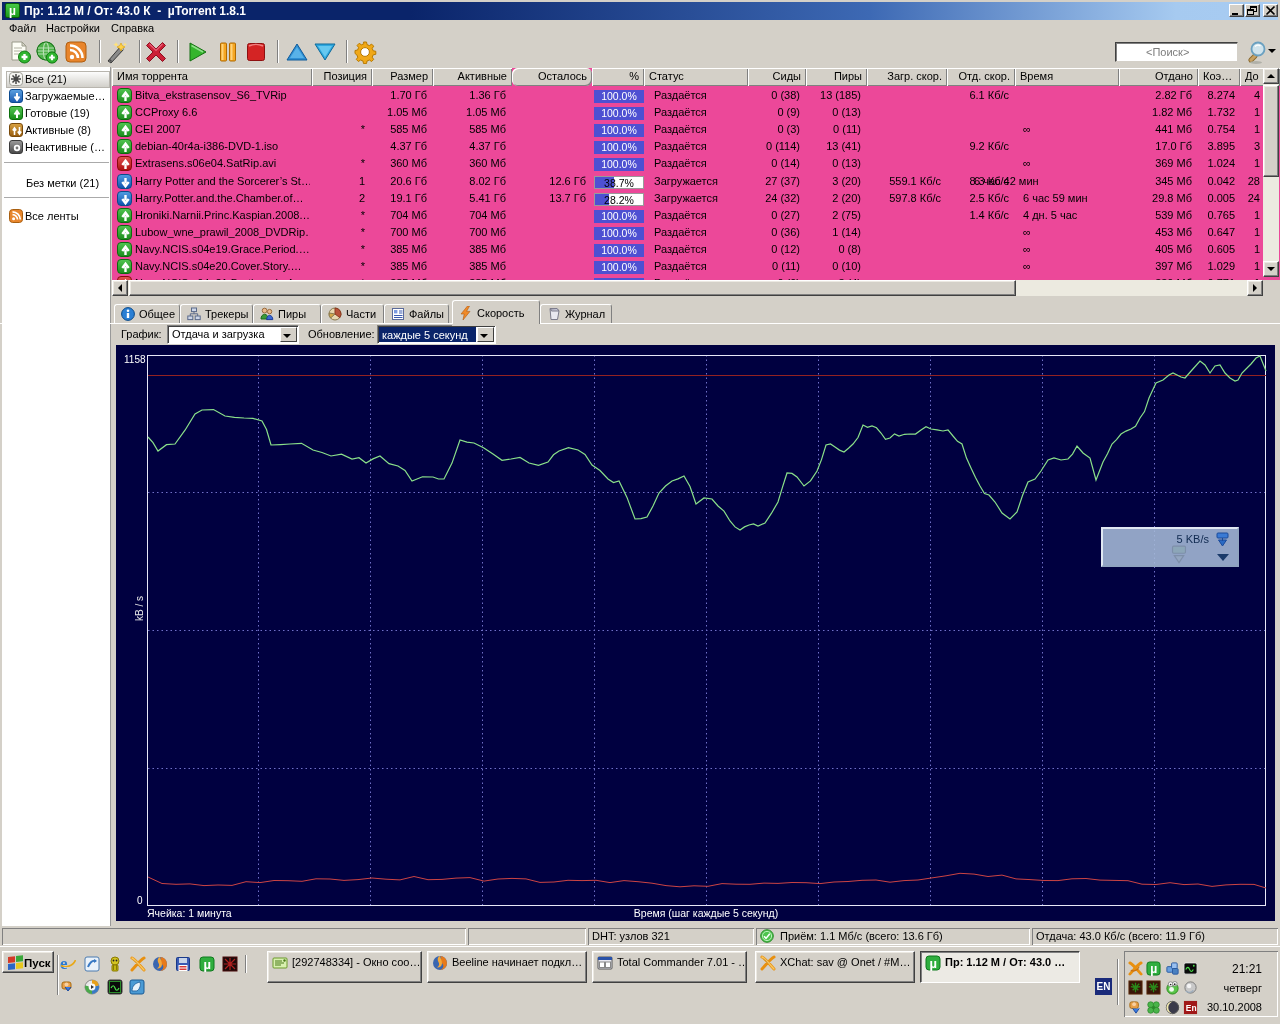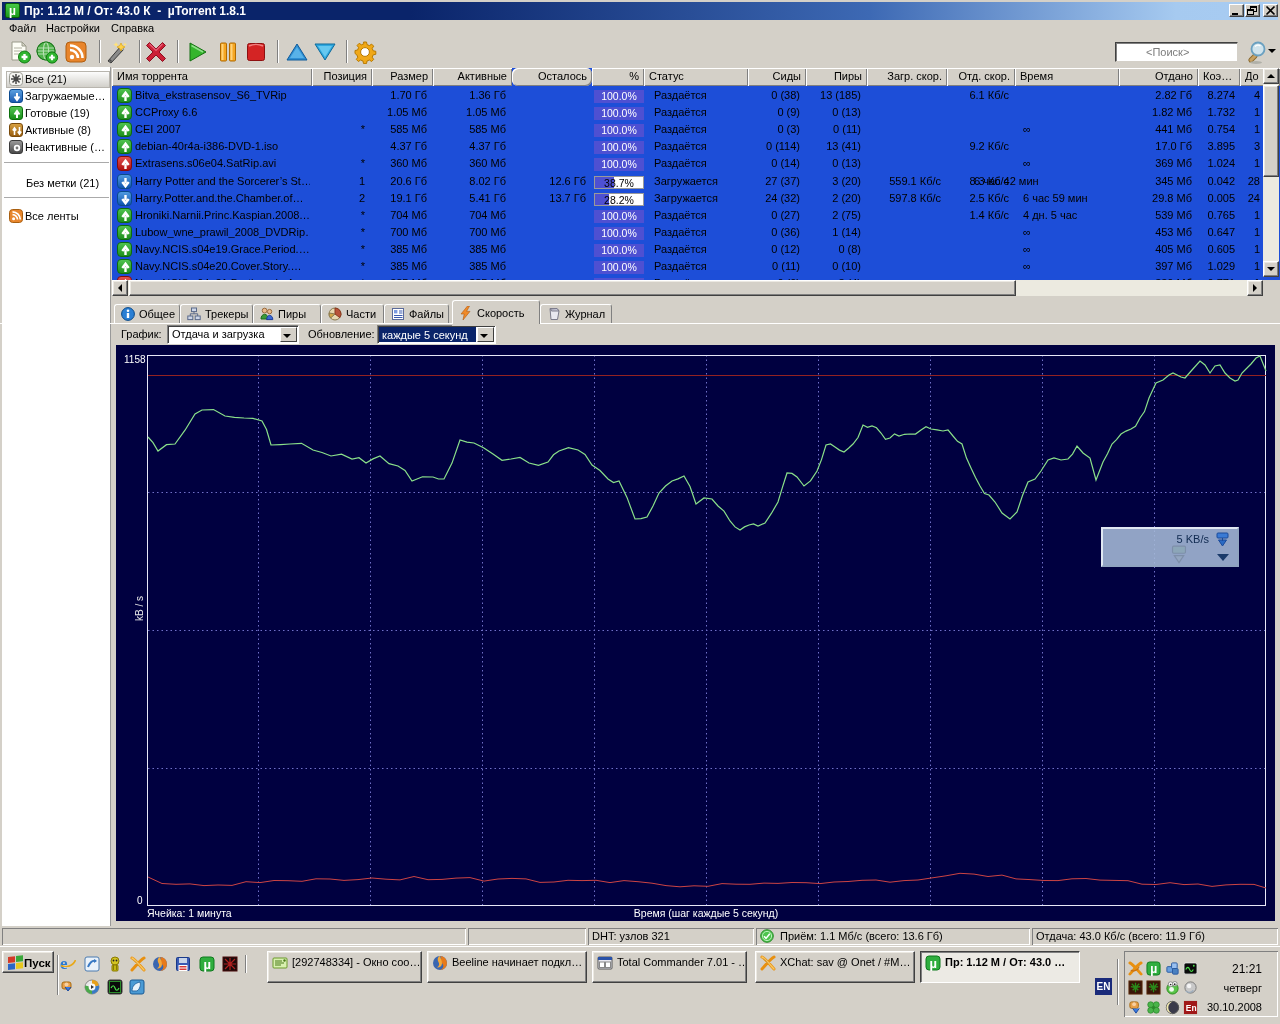--- a/index.html
+++ b/index.html
@@ -22,21 +22,21 @@
   border:1px solid;border-color:#404040 #D4D0C8 #D4D0C8 #404040;box-shadow:inset 1px 1px 0 #808080;}
 #searchbox span{position:absolute;left:5px;top:3px;color:#7c7c7c;margin-left:25px;}
 
 #sidebar{position:absolute;left:2px;top:67px;width:109px;height:859px;background:#fff;
   border-right:1px solid #999;}
 .sbitem{position:absolute;left:0;width:109px;height:17px;}
 .sbitem .ic{position:absolute;left:7px;top:1px;width:14px;height:14px;border-radius:3px;}
 .sbitem .tx{position:absolute;left:23px;top:2px;white-space:nowrap;}
 .sbsep{position:absolute;left:2px;width:105px;border-top:1px solid #aaa;}
 
-#table{position:absolute;left:112px;top:68px;width:1168px;height:212px;background:#1d4ed8;overflow:hidden;}
+#table{position:absolute;left:112px;top:68px;width:1168px;height:212px;background:#ec4899;overflow:hidden;}
 .hcell{position:absolute;top:0;height:18px;background:#D4D0C8;
   box-shadow:inset 1px 1px 0 #fff,inset -1px -1px 0 #808080;padding:2px 5px 0 5px;white-space:nowrap;overflow:hidden;}
 .hr{text-align:right;}
 .trow{position:absolute;left:0;width:1168px;height:17px;white-space:nowrap;}
 .cell{position:absolute;top:0;height:17px;line-height:17px;overflow:hidden;white-space:nowrap;}
 .cr{text-align:right;}
 .ticn{position:absolute;left:5px;top:1px;width:15px;height:15px;border-radius:4px;}
 .ticn svg{position:absolute;left:0;top:0;}
 .g{background:linear-gradient(#4fc24f,#1e8f1e);border:1px solid #0d6b0d;}
 .r{background:linear-gradient(#e05050,#b01010);border:1px solid #8a0a0a;}

